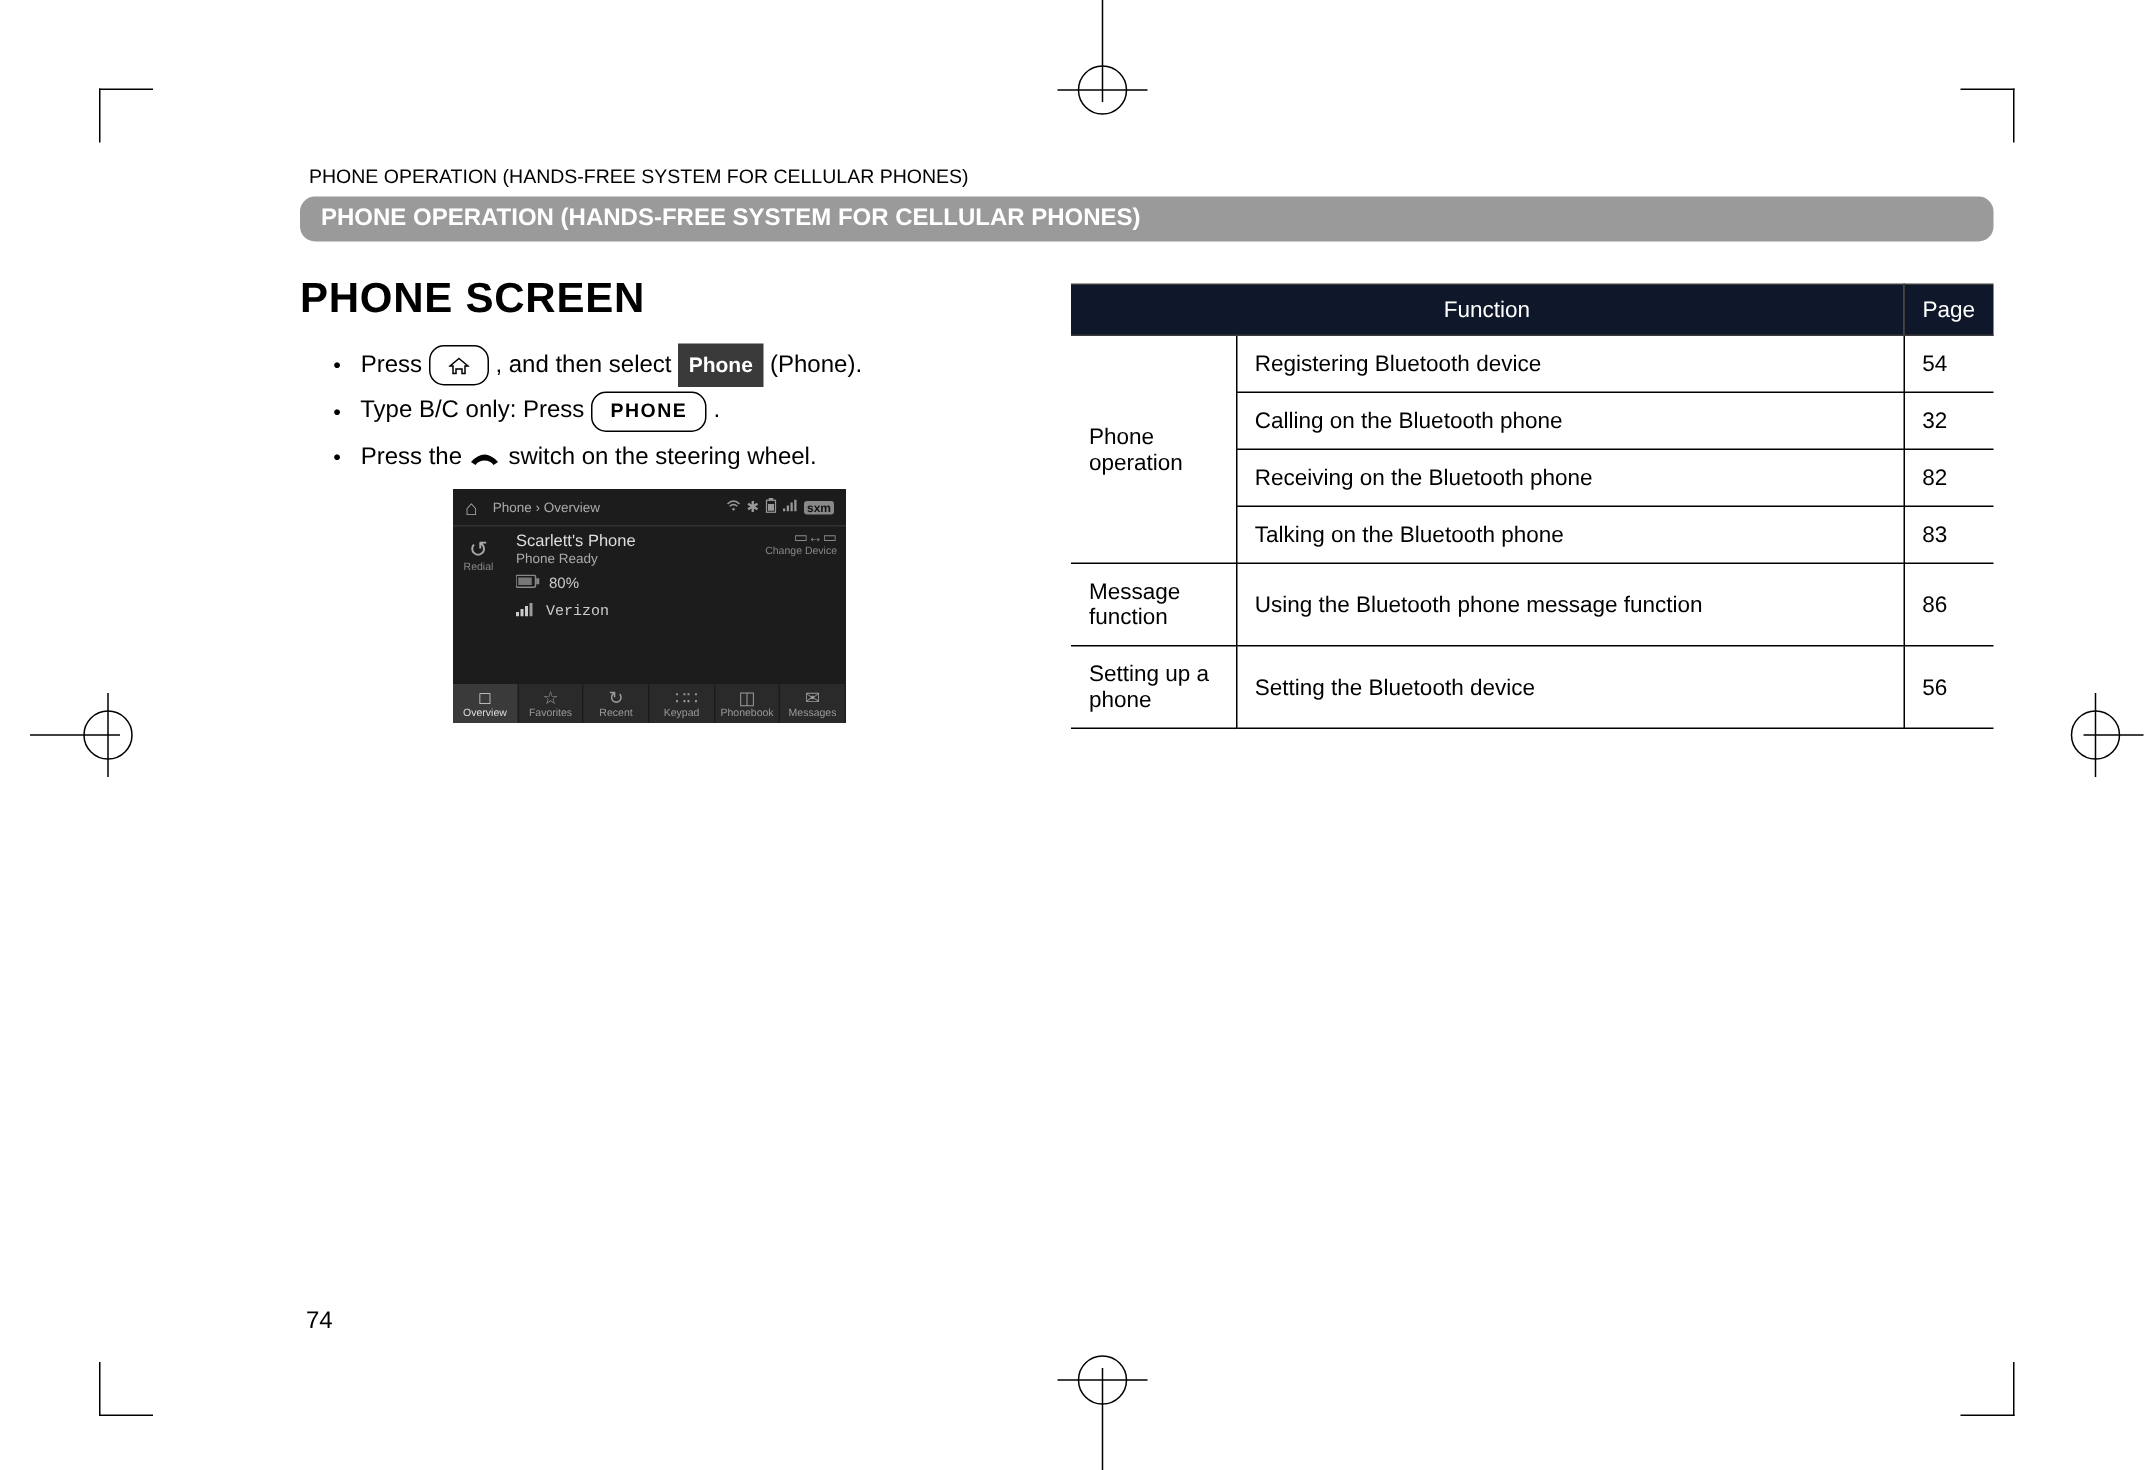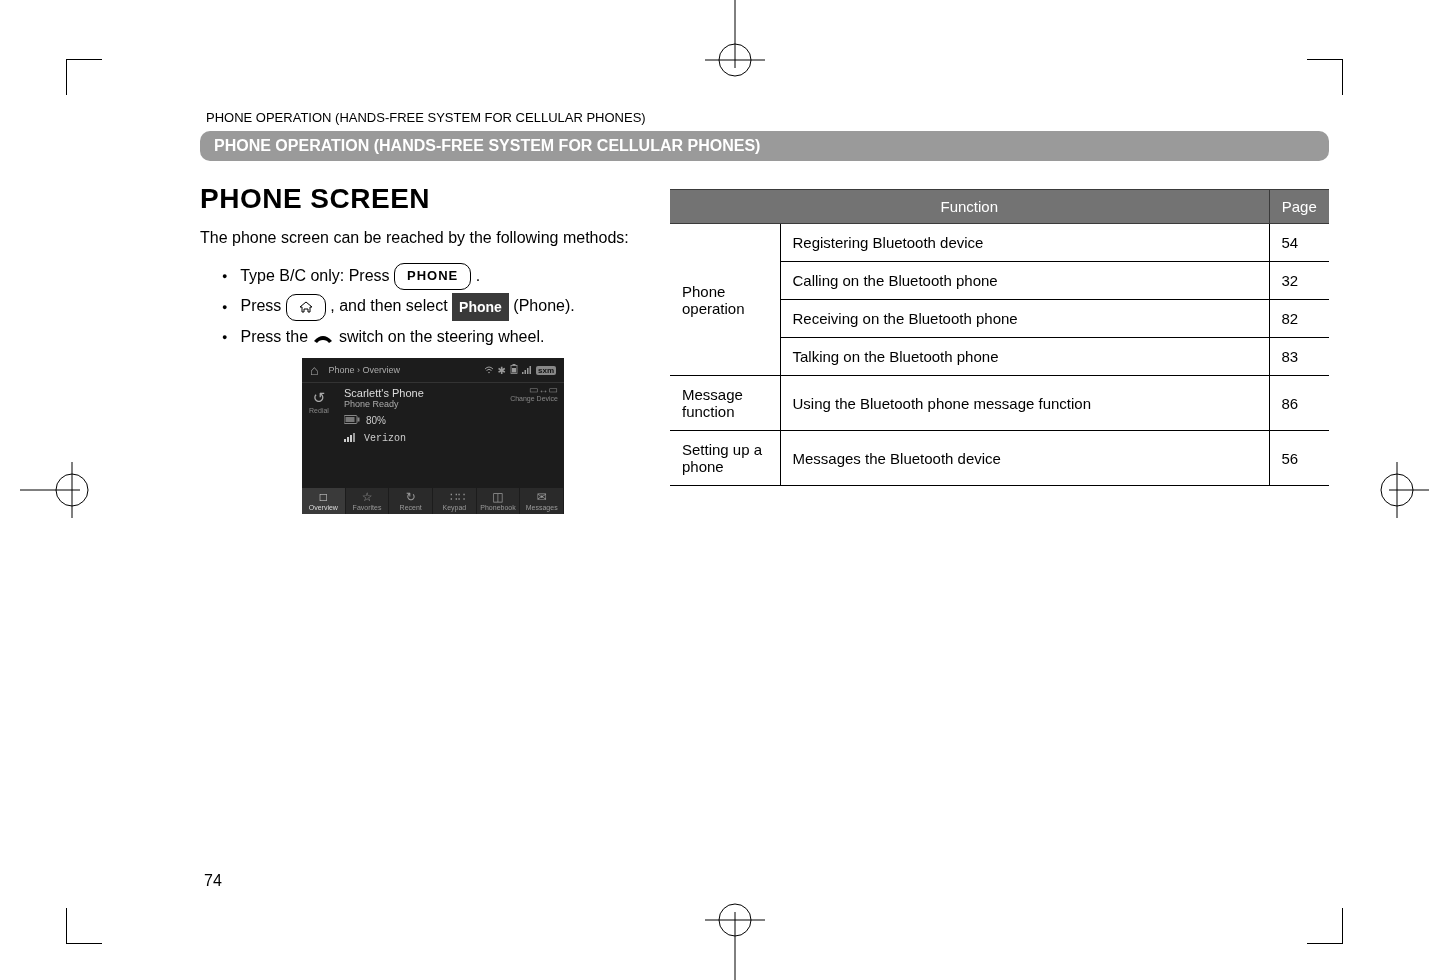--- a/index.html
+++ b/index.html
@@ -11,21 +11,21 @@
   .crop-bl { left: 46px; bottom: 36px; border-left: 1px solid #000; border-bottom: 1px solid #000; }
   .crop-br { right: 106px; bottom: 36px; border-right: 1px solid #000; border-bottom: 1px solid #000; }
   .regmark-top { position: absolute; left: 50%; top: 0; transform: translateX(-50%); }
   .regmark-bottom { position: absolute; left: 50%; bottom: 0; transform: translateX(-50%); }
   .regmark-left { position: absolute; left: 0; top: 50%; transform: translateY(-50%); }
   .regmark-right { position: absolute; right: 0; top: 50%; transform: translateY(-50%); }
 
   .breadcrumb { font-size: 13px; color: #000; margin-bottom: 6px; padding-left: 6px; }
   .section-bar { background: #9a9a9a; color: #fff; font-size: 16px; font-weight: bold; padding: 6px 14px; border-radius: 10px; margin-bottom: 22px; }
 
-  .columns { display: flex; }
+  .columns { display: flex; gap: 44px; }
   .col-left { flex: 0 0 470px; }
   .col-right { flex: 1; }
 
   h1 { font-size: 28px; font-weight: bold; margin-bottom: 14px; letter-spacing: 0.5px; }
   .intro { font-size: 16px; margin-bottom: 14px; }
   .bullets { list-style: none; padding-left: 36px; font-size: 16px; line-height: 1.9; }
   .bullets li::before { content: "\25CF"; font-size: 9px; display: inline-block; width: 14px; vertical-align: middle; margin-left: -14px; }
   .pill { display: inline-block; border: 1.5px solid #000; border-radius: 10px; padding: 0 12px; font-size: 13px; vertical-align: middle; }
   .pill-dark { display: inline-block; background: #3a3a3a; color: #fff; padding: 1px 7px; font-size: 14px; font-weight: bold; vertical-align: middle; }
   .icon-inline { display: inline-block; vertical-align: middle; }
@@ -42,21 +42,21 @@
   .ss-row { margin-bottom: 4px; }
   .ss-title { font-size: 11px; color: #ddd; }
   .ss-sub { font-size: 9px; color: #aaa; }
   .ss-change { position: absolute; right: 6px; top: 26px; font-size: 7px; color: #888; text-align: right; }
   .ss-bottom { position: absolute; bottom: 0; left: 0; right: 0; display: flex; background: #2a2a2a; }
   .ss-bottom .itm { flex: 1; text-align: center; padding: 3px 0; font-size: 7px; color: #999; border-right: 1px solid #1c1c1c; }
   .ss-bottom .itm:first-child { background: #3a3a3a; color: #ddd; }
   .ss-bottom .itm .ic { font-size: 12px; display: block; line-height: 1; margin-bottom: 1px; }
 
   table.func { width: 100%; border-collapse: collapse; font-size: 15px; margin-top: 6px; }
-  table.func th { background: #737373; color: #fff; font-weight: normal; padding: 8px 10px; text-align: center; border: 1px solid #3a3a3a; }
+  table.func th { background: #0f172a; color: #fff; font-weight: normal; padding: 8px 10px; text-align: center; border: 1px solid #3a3a3a; }
   table.func th:first-child { border-left: none; }
   table.func th:last-child { border-right: none; }
   table.func td { border: 1px solid #000; padding: 10px 12px; }
   table.func td:first-child { border-left: none; }
   table.func td:last-child { border-right: none; text-align: left; width: 60px; }
   table.func td.rowhead { width: 110px; }
 
   .page-num { position: absolute; left: 184px; bottom: 90px; font-size: 16px; }
 </style>
 </head>
@@ -88,37 +88,36 @@
     <line x1="18" y1="12" x2="18" y2="68" stroke="#000" stroke-width="1"></line>
     <circle cx="18" cy="40" r="16" fill="none" stroke="#000" stroke-width="1"></circle>
   </svg>
 
   <div class="breadcrumb">PHONE OPERATION (HANDS-FREE SYSTEM FOR CELLULAR PHONES)</div>
   <div class="section-bar">PHONE OPERATION (HANDS-FREE SYSTEM FOR CELLULAR PHONES)</div>
 
   <div class="columns">
     <div class="col-left">
       <h1>PHONE SCREEN</h1>
-      <p class="intro">The phone screen can be reached by the following methods:</p>
       <ul class="bullets">
-        <li>
-          <span>Type B/C only: Press </span>
-          <span class="pill" style="font-weight:bold; letter-spacing:1px;">PHONE</span>
-          <span>.</span>
-        </li>
         <li>
           <span>Press </span>
           <span class="pill">
             <svg class="icon-inline" width="14" height="12" viewBox="0 0 14 12">
                 <path d="M7 1 L13 6 L11 6 L11 11 L9 11 L9 8 L5 8 L5 11 L3 11 L3 6 L1 6 Z" fill="none" stroke="#000" stroke-width="1"></path>
               </svg>
           </span>
           <span>, and then select </span>
           <span class="pill-dark">Phone</span>
           <span> (Phone).</span>
+        </li>
+        <li>
+          <span>Type B/C only: Press </span>
+          <span class="pill" style="font-weight:bold; letter-spacing:1px;">PHONE</span>
+          <span>.</span>
         </li>
         <li>
           <span>Press the </span>
           <svg class="icon-inline" width="22" height="14" viewBox="0 0 22 14">
               <path d="M2 10 Q11 0 20 10 L17 12 Q15 9 11 9 Q7 9 5 12 Z" fill="#000"></path>
             </svg>
           <span> switch on the steering wheel.</span>
         </li>
       </ul>
 
@@ -226,21 +225,21 @@
             <td>Talking on the Bluetooth phone</td>
             <td>83</td>
           </tr>
           <tr>
             <td class="rowhead">Message function</td>
             <td>Using the Bluetooth phone message function</td>
             <td>86</td>
           </tr>
           <tr>
             <td class="rowhead">Setting up a phone</td>
-            <td>Messages the Bluetooth device</td>
+            <td>Setting the Bluetooth device</td>
             <td>56</td>
           </tr>
         </tbody>
       </table>
     </div>
   </div>
 
   <div class="page-num">74</div>
 </div>
 

